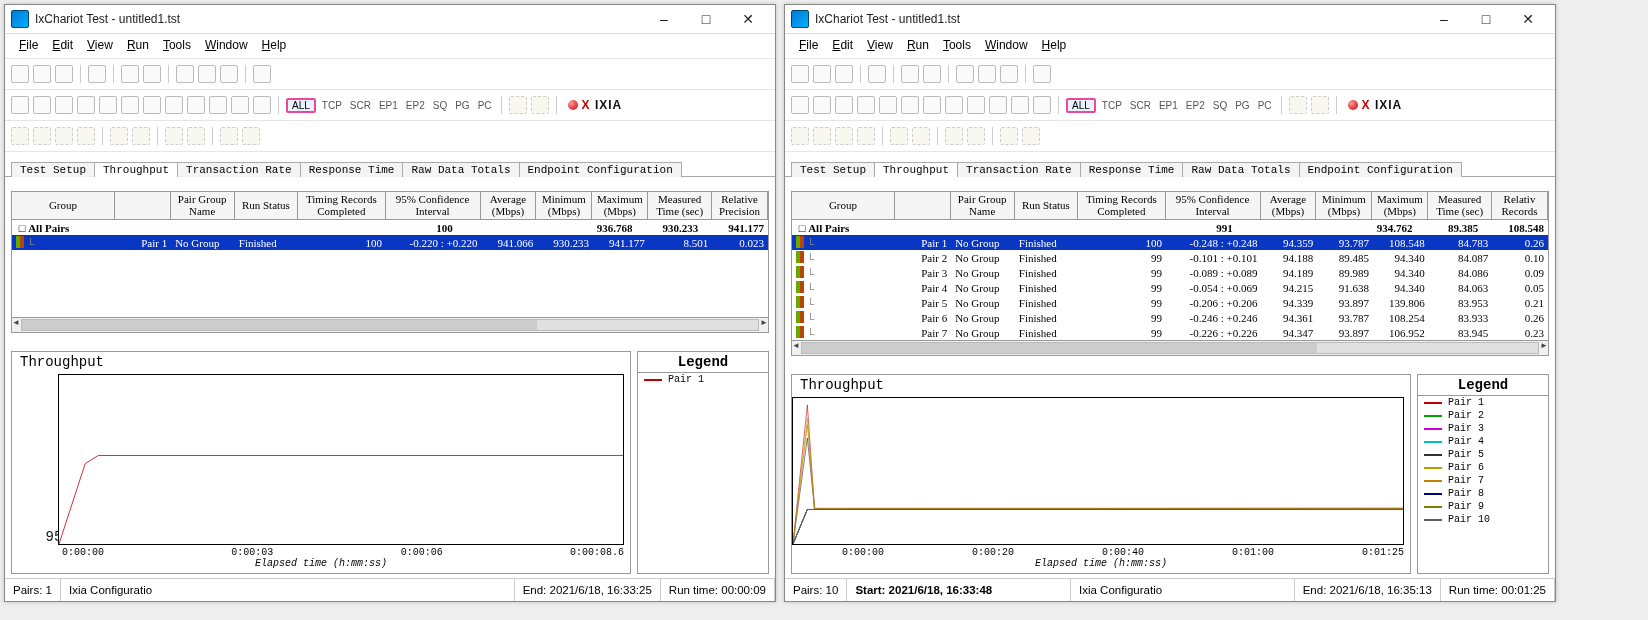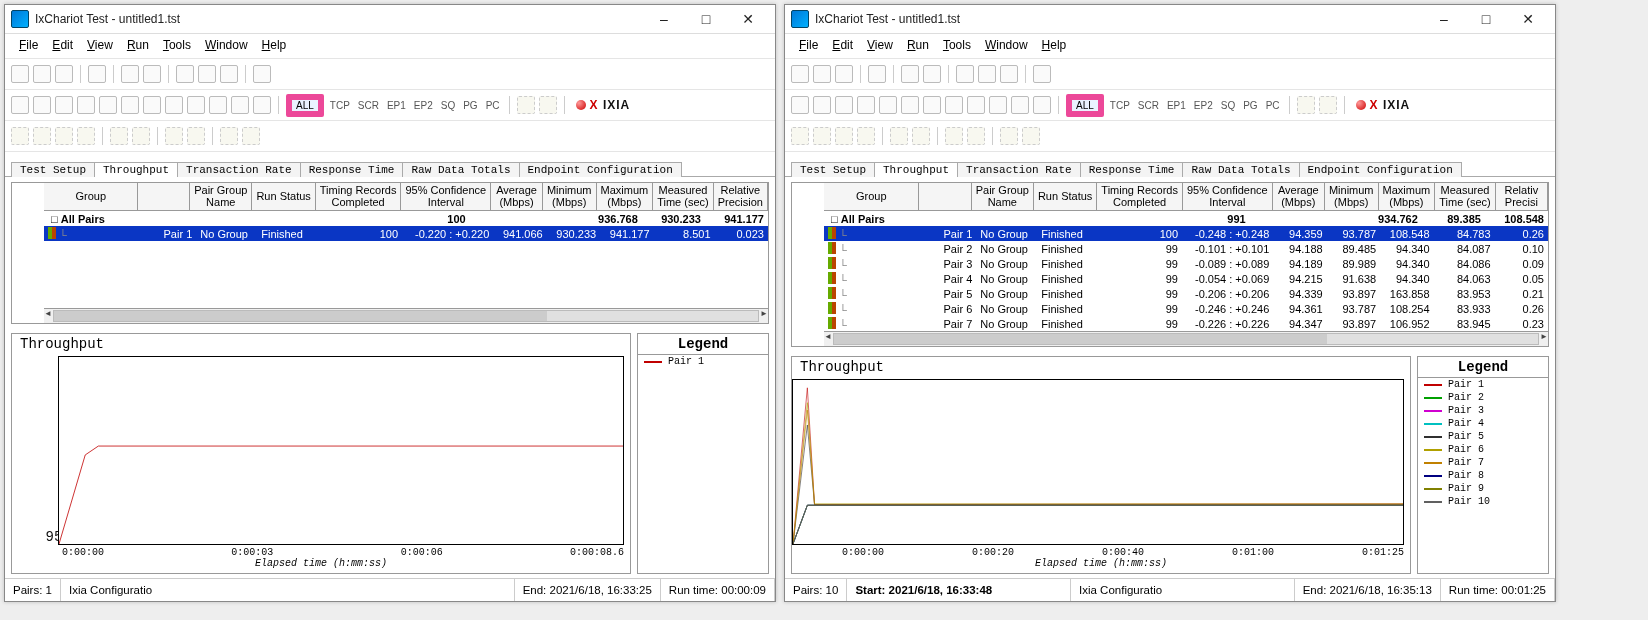--- a/index.html
+++ b/index.html
@@ -9,30 +9,30 @@
   .titlebar .appicon{width:16px;height:16px;background:linear-gradient(135deg,#0078d7,#00b0ff);border:1px solid #046;border-radius:2px;margin-right:6px;}
   .titlebar .title{flex:1;font-size:12px;color:#222;}
   .winbtn{width:42px;height:26px;display:flex;align-items:center;justify-content:center;font-family:Arial;font-size:14px;color:#222;}
   .menubar{display:flex;gap:2px;padding:2px 8px 4px 8px;border-bottom:1px solid #e5e5e5;}
   .menuitem{padding:2px 6px;}
   .menuitem u{text-decoration:underline;}
   .toolbar{display:flex;align-items:center;gap:4px;padding:3px 6px;border-bottom:1px solid #e5e5e5;flex-wrap:nowrap;height:24px;}
   .tbicon{width:16px;height:16px;border:1px solid #bbb;border-radius:2px;background:#fafafa;display:inline-flex;align-items:center;justify-content:center;font-size:9px;color:#666;flex:0 0 auto;}
   .tbicon.bl{background:#f8f8f0;border:1px dashed #ccc;}
   .sep{width:1px;height:18px;background:#ccc;margin:0 3px;}
-  .pill{border:6px solid #ec4899;background:#eaf2ff;padding:0 4px;font-size:10px;border-radius:2px;}
+  .pill{border:2px solid #ec4899;background:#eaf2ff;padding:0 4px;font-size:10px;border-radius:2px;}
   .txtbtn{font-size:10px;color:#555;padding:0 2px;}
   .ixia{display:flex;align-items:center;gap:4px;margin-left:4px;}
   .ixia .dot{width:10px;height:10px;border-radius:50%;background:radial-gradient(circle at 30% 30%,#f99,#c00);}
   .ixia .logo{font-weight:bold;font-size:12px;color:#111;letter-spacing:1px;}
   .ixia .logo span.r{color:#c00;}
   .tabbar{display:flex;align-items:flex-end;height:22px;padding:2px 6px 0 6px;border-bottom:1px solid #aaa;font-family:"Courier New",monospace;font-size:11px;}
   .tab{border:1px solid #aaa;border-bottom:none;padding:1px 8px;margin-right:-1px;background:#f4f4f4;position:relative;top:1px;}
   .tab.sel{background:#fff;z-index:2;}
-  .grid{border:1px solid #999;margin:5px 6px;font-family:Liberation Sans, sans-serif;font-size:11px;display:flex;flex-direction:column;min-height:140px;padding-left:32px;}
+  .grid{border:1px solid #999;margin:14px 6px;font-family:Liberation Serif, serif;font-size:11px;display:flex;flex-direction:column;min-height:140px;}
   .ghead{display:flex;border-bottom:1px solid #999;}
   .gh{border-right:1px solid #999;padding:2px 4px;background:#f5f5f5;line-height:1.05;white-space:pre;display:flex;align-items:center;justify-content:center;text-align:center;}
   .gbody{overflow:auto;flex:1;background:#fff;}
   .grow{display:flex;white-space:nowrap;height:15px;align-items:center;}
   .grow.hdr{font-weight:bold;}
   .grow.sel{background:#0a36c4;color:#fff;}
   .gc{padding:0 4px;text-align:right;}
   .gc.l{text-align:left;}
   .gfoot{display:flex;border-top:1px solid #999;height:14px;background:#f0f0f0;}
   .la{display:inline-block;width:4px;height:12px;background:#6a0;}.lb{display:inline-block;width:4px;height:12px;background:#b40;}
@@ -346,21 +346,21 @@
 Interval</div>
           <div class="gh" style="width: 60px;">Average
 (Mbps)</div>
           <div class="gh" style="width: 60px;">Minimum
 (Mbps)</div>
           <div class="gh" style="width: 60px;">Maximum
 (Mbps)</div>
           <div class="gh" style="width: 70px;">Measured
 Time (sec)</div>
           <div class="gh" style="width: 60px;">Relativ
-Precisi</div>
+Records</div>
         </div>
         <div class="gbody">
           <div class="grow hdr">
             <span class="gc l" style="width:120px"> &nbsp;□ <b>All Pairs</b></span>
             <span class="gc" style="width:60px"></span>
             <span class="gc" style="width:70px"></span>
             <span class="gc" style="width:70px"></span>
             <span class="gc" style="width:100px">991</span>
             <span class="gc" style="width:110px"></span>
             <span class="gc" style="width:60px">934.762</span>
@@ -421,21 +421,21 @@
           </div>
           <div class="grow">
             <span class="gc l" style="width:120px"><span class="la"></span><span class="lb"></span> <span class="tree">└</span></span>
             <span class="gc" style="width:60px">Pair 5</span>
             <span class="gc l" style="width:70px">No Group</span>
             <span class="gc l" style="width:70px">Finished</span>
             <span class="gc" style="width:100px">99</span>
             <span class="gc" style="width:110px">-0.206 : +0.206</span>
             <span class="gc" style="width:60px">94.339</span>
             <span class="gc" style="width:60px">93.897</span>
-            <span class="gc" style="width:60px">163.858</span>
+            <span class="gc" style="width:60px">139.806</span>
             <span class="gc" style="width:70px">83.953</span>
             <span class="gc" style="width:60px">0.21</span>
           </div>
           <div class="grow">
             <span class="gc l" style="width:120px"><span class="la"></span><span class="lb"></span> <span class="tree">└</span></span>
             <span class="gc" style="width:60px">Pair 6</span>
             <span class="gc l" style="width:70px">No Group</span>
             <span class="gc l" style="width:70px">Finished</span>
             <span class="gc" style="width:100px">99</span>
             <span class="gc" style="width:110px">-0.246 : +0.246</span>

